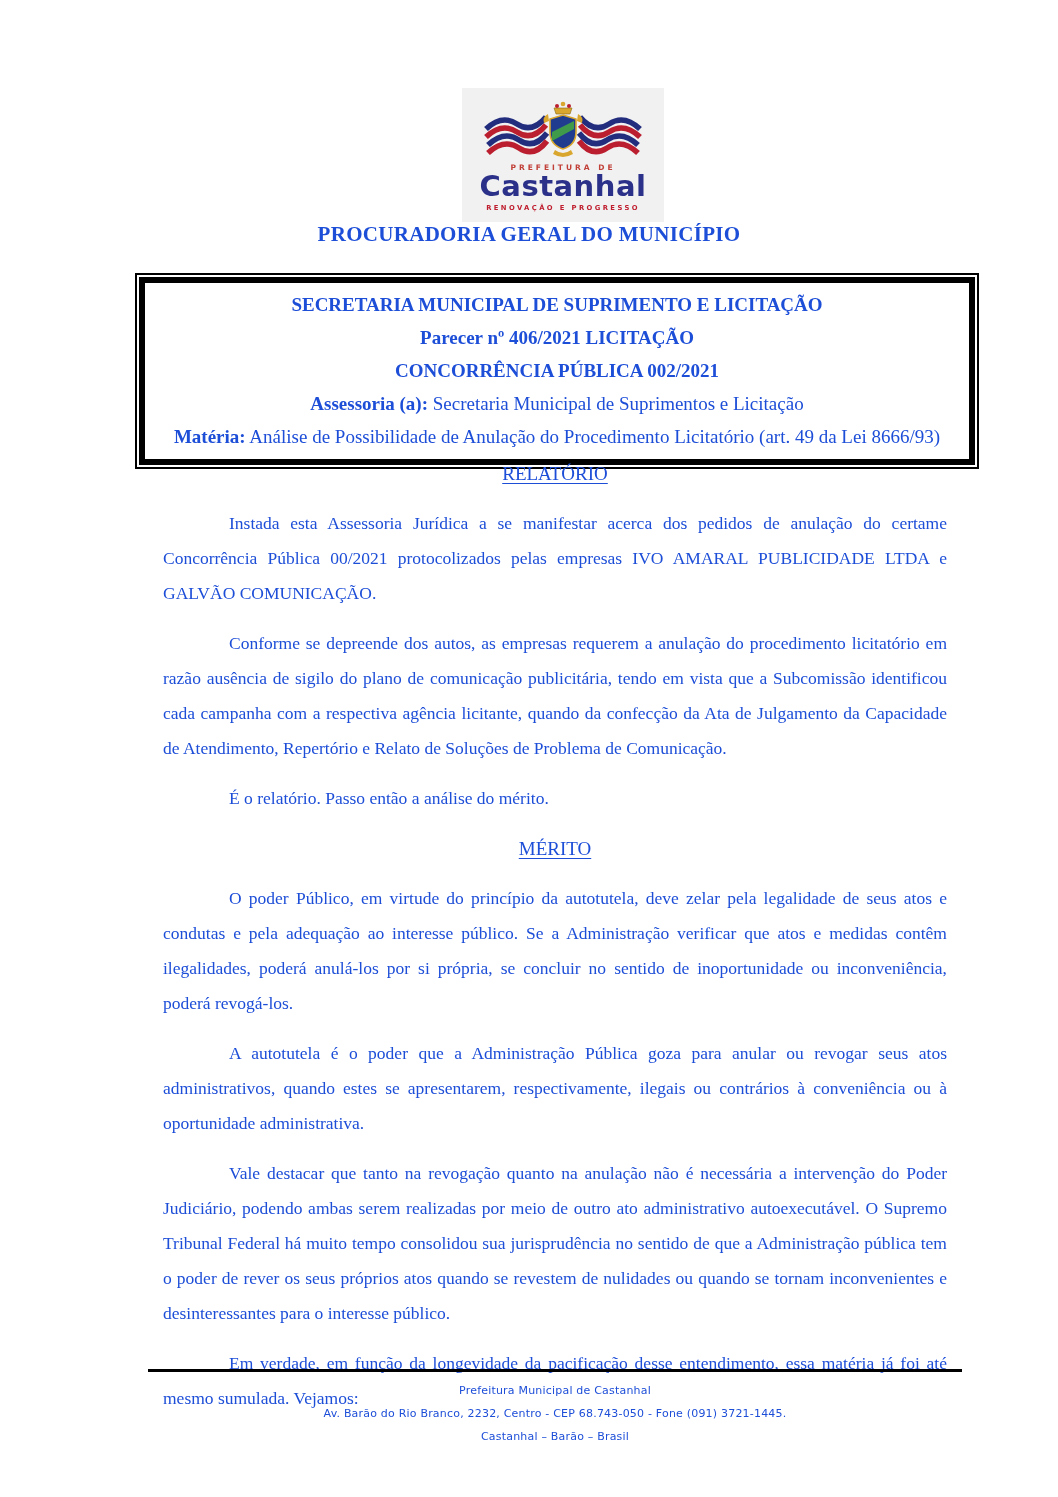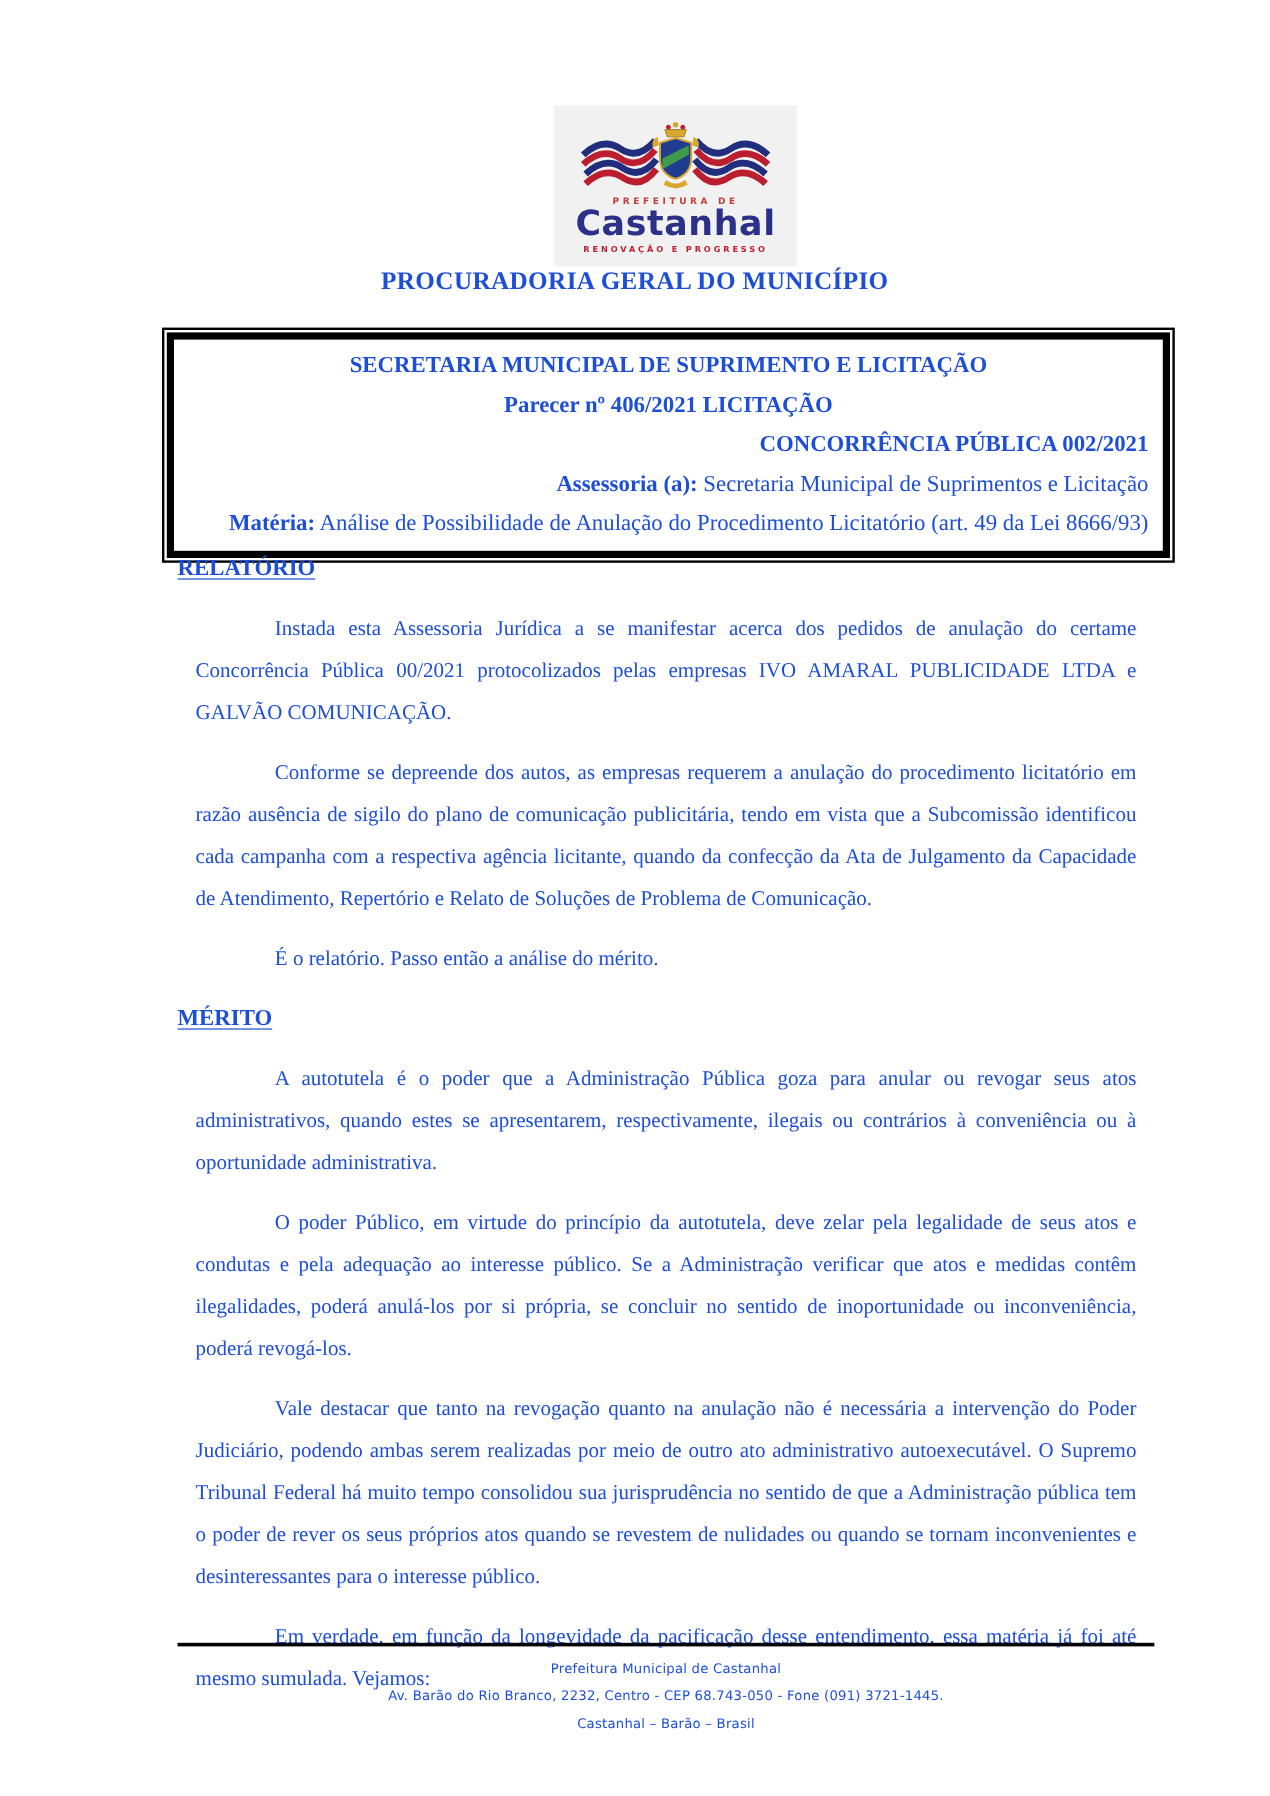--- a/index.html
+++ b/index.html
@@ -34,33 +34,34 @@
     position:absolute;left:139px;top:277px;width:836px;
     box-sizing:border-box;
     border:6px solid #000;
     outline:2px solid #000;
     outline-offset:2px;
     background:#fff;
     padding:5px 12px 6px 12px;
   }
   .hb-line{font-size:19px;line-height:33px;white-space:nowrap;overflow:hidden;}
   .hb-center{text-align:center;font-weight:bold;}
-  .hb-left{text-align:right;}
+  .hb-left{text-align:center;}
   .hb-bold{font-weight:bold;}
 
   
   .doc-body{
     position:absolute;left:148px;top:456px;width:814px;
   }
   .section-heading{
     margin:0;
-    font-size:19px;font-weight:bold;
+    font-size:19px;font-weight:normal;
     line-height:35px;
     text-decoration:underline;
     text-underline-offset:3px;
+    text-align:center;
   }
   .doc-body p{
     margin:15px;
     font-size:17.5px;
     line-height:35px;
     text-align:justify;
     text-indent:66px;
   }
 
   
@@ -125,22 +126,22 @@
     <div class="hb-line hb-left"><span class="hb-bold">Matéria:</span><span> </span><span>Análise de Possibilidade de Anulação do Procedimento Licitatório (art. 49 da Lei 8666/93)</span></div>
   </div>
 
   <div class="doc-body">
     <h2 class="section-heading">RELATÓRIO</h2>
     <p>Instada esta Assessoria Jurídica a se manifestar acerca dos pedidos de anulação do certame Concorrência Pública 00/2021 protocolizados pelas empresas IVO AMARAL PUBLICIDADE LTDA e GALVÃO COMUNICAÇÃO.</p>
     <p>Conforme se depreende dos autos, as empresas requerem a anulação do procedimento licitatório em razão ausência de sigilo do plano de comunicação publicitária, tendo em vista que a Subcomissão identificou cada campanha com a respectiva agência licitante, quando da confecção da Ata de Julgamento da Capacidade de Atendimento, Repertório e Relato de Soluções de Problema de Comunicação.</p>
     <p>É o relatório. Passo então a análise do mérito.</p>
 
     <h2 class="section-heading">MÉRITO</h2>
+    <p>O poder Público, em virtude do princípio da autotutela, deve zelar pela legalidade de seus atos e condutas e pela adequação ao interesse público. Se a Administração verificar que atos e medidas contêm ilegalidades, poderá anulá-los por si própria, se concluir no sentido de inoportunidade ou inconveniência, poderá revogá-los.</p>
     <p>A autotutela é o poder que a Administração Pública goza para anular ou revogar seus atos administrativos, quando estes se apresentarem, respectivamente, ilegais ou contrários à conveniência ou à oportunidade administrativa.</p>
-    <p>O poder Público, em virtude do princípio da autotutela, deve zelar pela legalidade de seus atos e condutas e pela adequação ao interesse público. Se a Administração verificar que atos e medidas contêm ilegalidades, poderá anulá-los por si própria, se concluir no sentido de inoportunidade ou inconveniência, poderá revogá-los.</p>
     <p>Vale destacar que tanto na revogação quanto na anulação não é necessária a intervenção do Poder Judiciário, podendo ambas serem realizadas por meio de outro ato administrativo autoexecutável. O Supremo Tribunal Federal há muito tempo consolidou sua jurisprudência no sentido de que a Administração pública tem o poder de rever os seus próprios atos quando se revestem de nulidades ou quando se tornam inconvenientes e desinteressantes para o interesse público.</p>
     <p>Em verdade, em função da longevidade da pacificação desse entendimento, essa matéria já foi até mesmo sumulada. Vejamos:</p>
   </div>
 
   <div class="doc-footer">
     <div>Prefeitura Municipal de Castanhal</div>
     <div>Av. Barão do Rio Branco, 2232, Centro - CEP 68.743-050 - Fone (091) 3721-1445.</div>
     <div>Castanhal – Barão – Brasil</div>
   </div>
 

